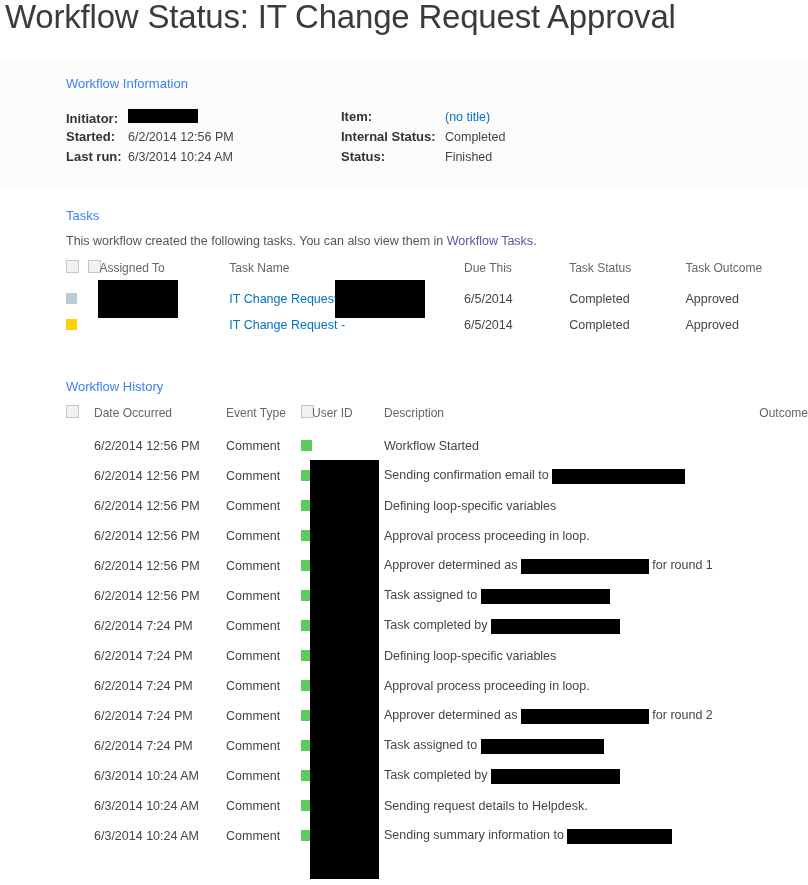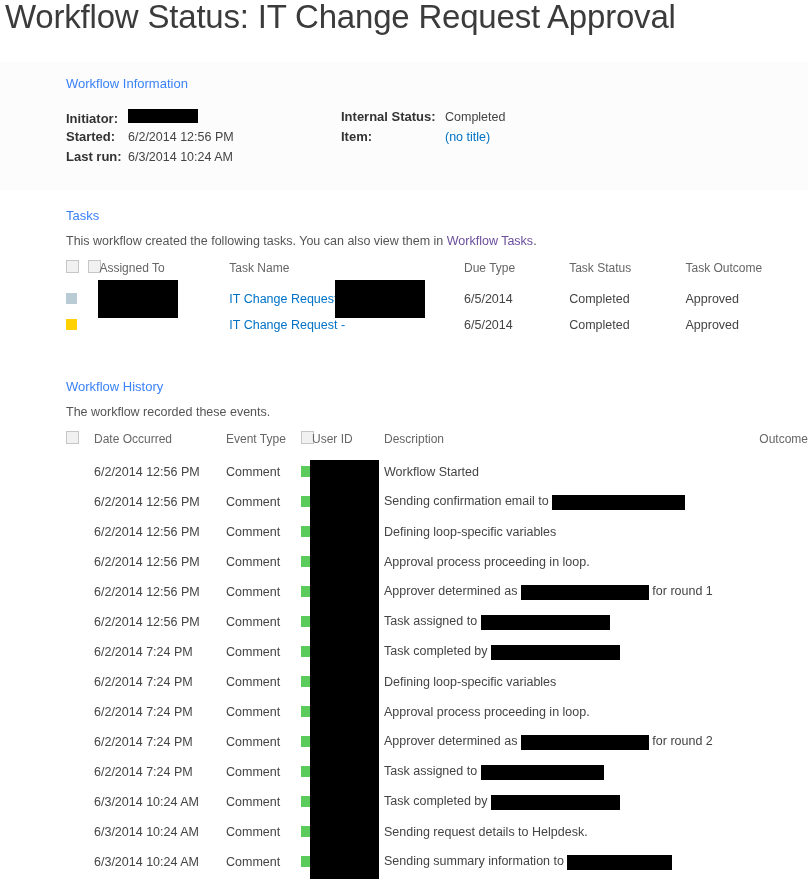--- a/index.html
+++ b/index.html
@@ -212,47 +212,51 @@
           <span class="wf-label">Started:</span>
           <span class="wf-value">6/2/2014 12:56 PM</span>
         </div>
         <div class="wf-row">
           <span class="wf-label">Last run:</span>
           <span class="wf-value">6/3/2014 10:24 AM</span>
         </div>
       </div>
     <div class="wf-col wf-col-right" id="wf-col-right">
         <div class="wf-row">
+          <span class="wf-label">Item:</span>
+          <a href="#" class="link">(no title)</a>
+        </div>
+        <div class="wf-row">
           <span class="wf-label">Internal Status:</span>
           <span class="wf-value">Completed</span>
         </div>
         <div class="wf-row">
-          <span class="wf-label">Item:</span>
-          <a href="#" class="link">(no title)</a>
+          <span class="wf-label">Status:</span>
+          <span class="wf-value">Finished</span>
         </div>
       </div>
   </div>
 </div>
 
 <div class="block" id="tasks-block">
   <div class="section-heading block-heading">Tasks</div>
   <div class="section-subtext block-sub">
     <span>This workflow created the following tasks. You can also view them in </span><a href="#" class="link-visited">Workflow Tasks</a><span>.</span>
   </div>
   <table class="grid" id="tasks-table">
     <thead>
       <tr>
         <th class="c-sel">
           <span class="cb"></span>
         </th>
         <th class="c-assign">
           <span class="cb th-cb-inline"></span><span>Assigned To</span>
         </th>
         <th class="c-name">Task Name</th>
-        <th class="c-due">Due Type</th>
+        <th class="c-due">Due This</th>
         <th class="c-stat">Task Status</th>
         <th class="c-out">Task Outcome</th>
       </tr>
     </thead>
     <tbody id="tasks-body">
         <tr>
           <td><span class="sq" style="background: rgb(185, 204, 214);"></span></td>
           <td class="assign-cell">
             <span class="assign-redact"></span>
           </td>
@@ -268,21 +272,20 @@
           <td>6/5/2014</td>
           <td>Completed</td>
           <td>Approved</td>
         </tr>
       </tbody>
   </table>
 </div>
 
 <div class="block" id="history-block">
   <div class="section-heading block-heading">Workflow History</div>
-  <div class="section-subtext block-sub">The workflow recorded these events.</div>
   <table class="grid" id="history-table">
     <thead>
       <tr>
         <th class="c-sel">
           <span class="cb"></span>
         </th>
         <th class="c-date">Date Occurred</th>
         <th class="c-evt">Event Type</th>
         <th class="c-uid">
           <span class="cb th-cb-inline"></span><span>User ID</span>

